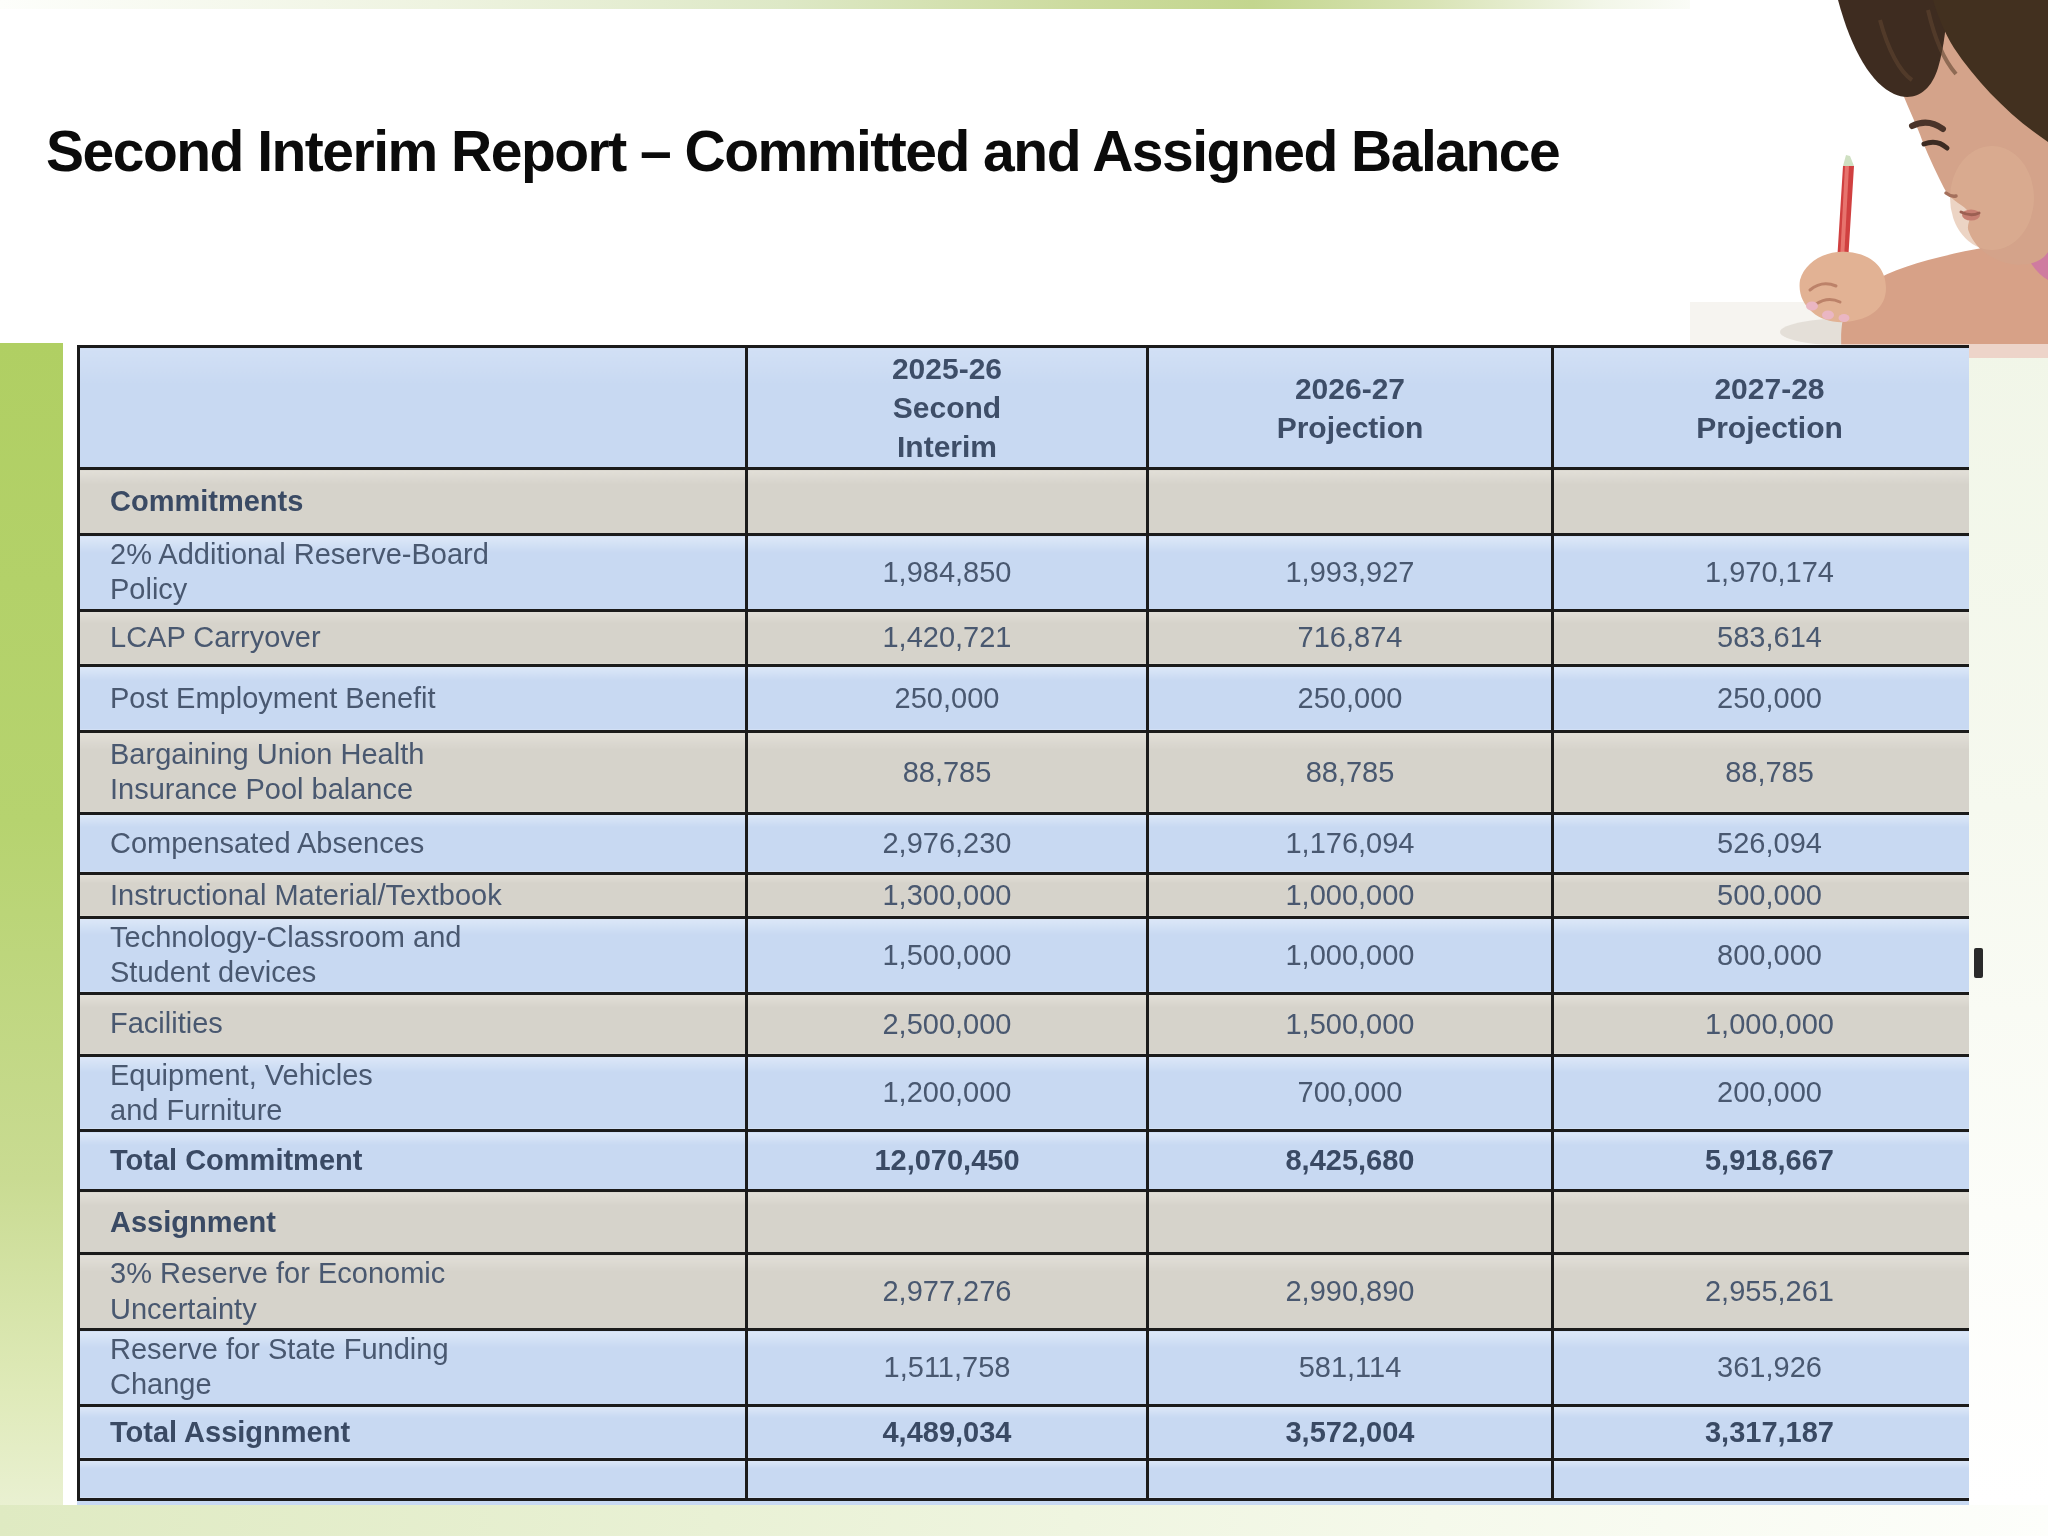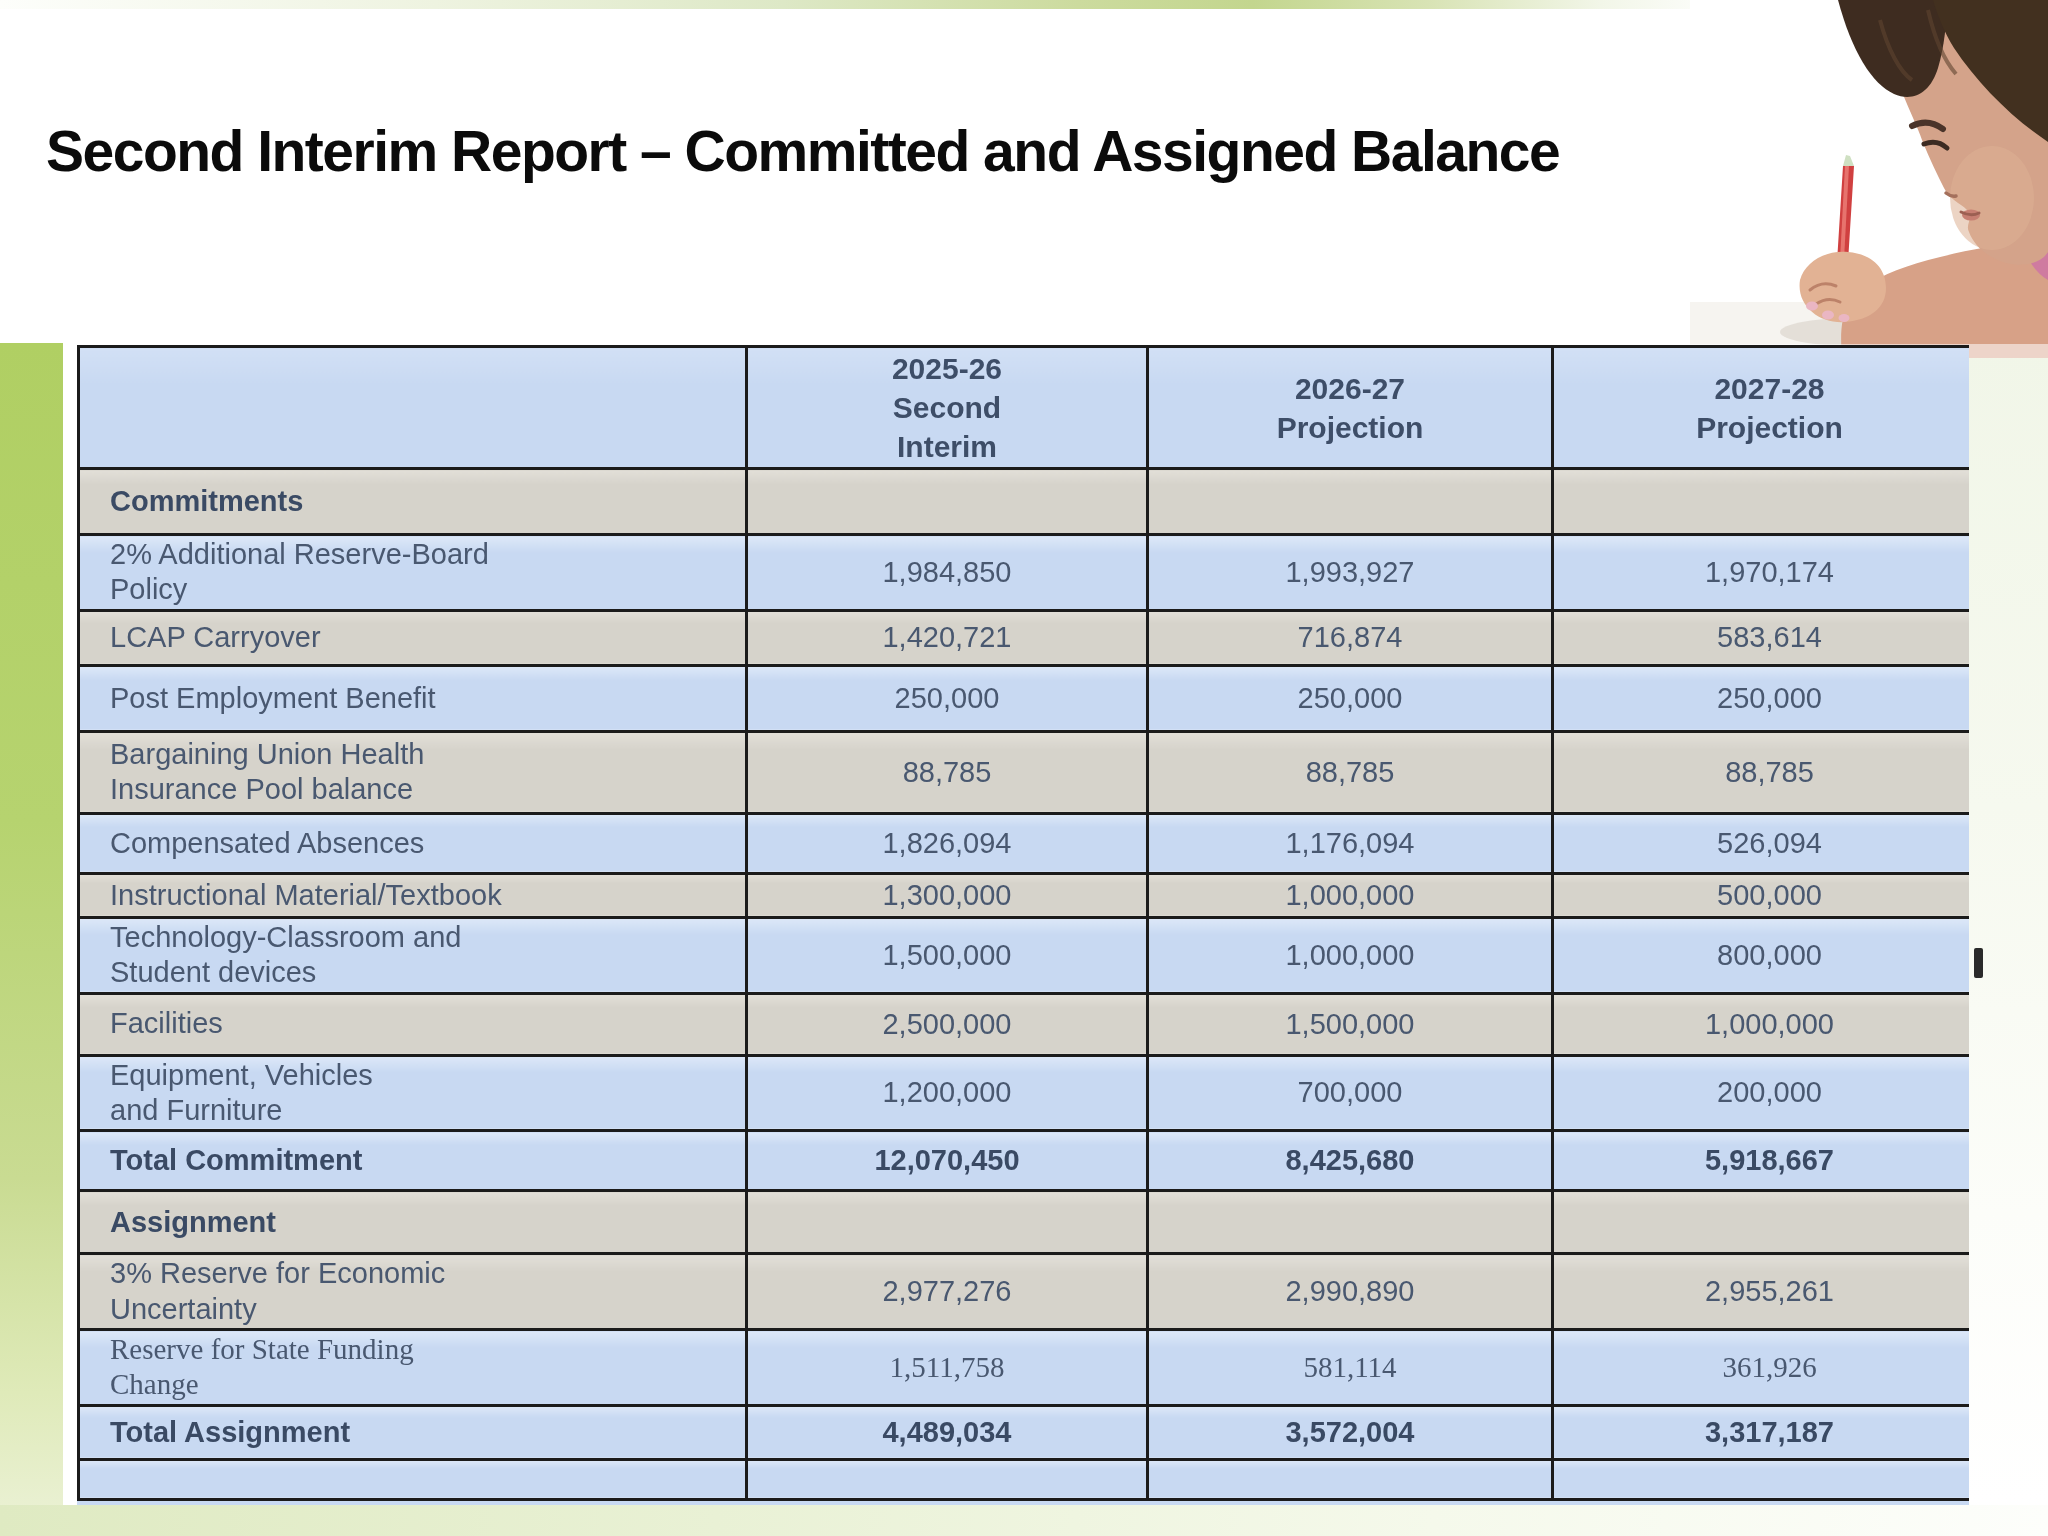--- a/index.html
+++ b/index.html
@@ -161,21 +161,21 @@
         </tr>
         <tr class="gray" style="height:82px;">
           <td class="c0 label">Bargaining Union Health
 Insurance Pool balance</td>
           <td class="c1 num">88,785</td>
           <td class="c2 num">88,785</td>
           <td class="c3 num">88,785</td>
         </tr>
         <tr class="blue" style="height:60px;">
           <td class="c0 label">Compensated Absences</td>
-          <td class="c1 num">1,826,094</td>
+          <td class="c1 num">2,976,230</td>
           <td class="c2 num">1,176,094</td>
           <td class="c3 num">526,094</td>
         </tr>
         <tr class="gray" style="height:44px;">
           <td class="c0 label">Instructional Material/Textbook</td>
           <td class="c1 num">1,300,000</td>
           <td class="c2 num">1,000,000</td>
           <td class="c3 num">500,000</td>
         </tr>
         <tr class="blue" style="height:74px;">
@@ -210,21 +210,21 @@
           <td class="c2 num"></td>
           <td class="c3 num"></td>
         </tr>
         <tr class="gray" style="height:73px;">
           <td class="c0 label">3% Reserve for Economic
 Uncertainty</td>
           <td class="c1 num">2,977,276</td>
           <td class="c2 num">2,990,890</td>
           <td class="c3 num">2,955,261</td>
         </tr>
-        <tr class="blue" style="height:71px;font-family:Liberation Serif, serif;">
+        <tr class="blue" style="height:71px;">
           <td class="c0 label">Reserve for State Funding
 Change</td>
           <td class="c1 num">1,511,758</td>
           <td class="c2 num">581,114</td>
           <td class="c3 num">361,926</td>
         </tr>
         <tr class="blue em" style="height:54px;">
           <td class="c0 label">Total Assignment</td>
           <td class="c1 num">4,489,034</td>
           <td class="c2 num">3,572,004</td>

